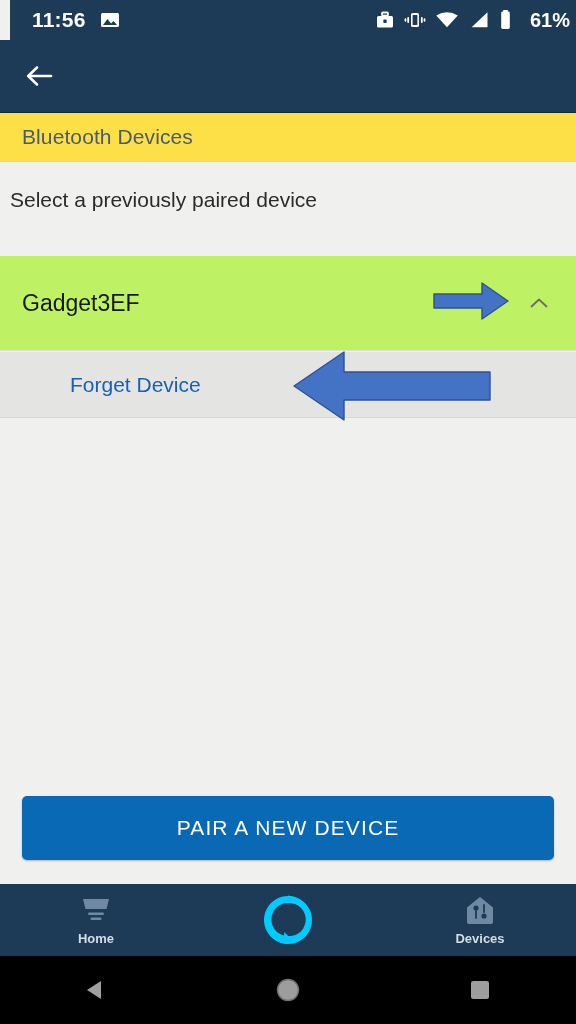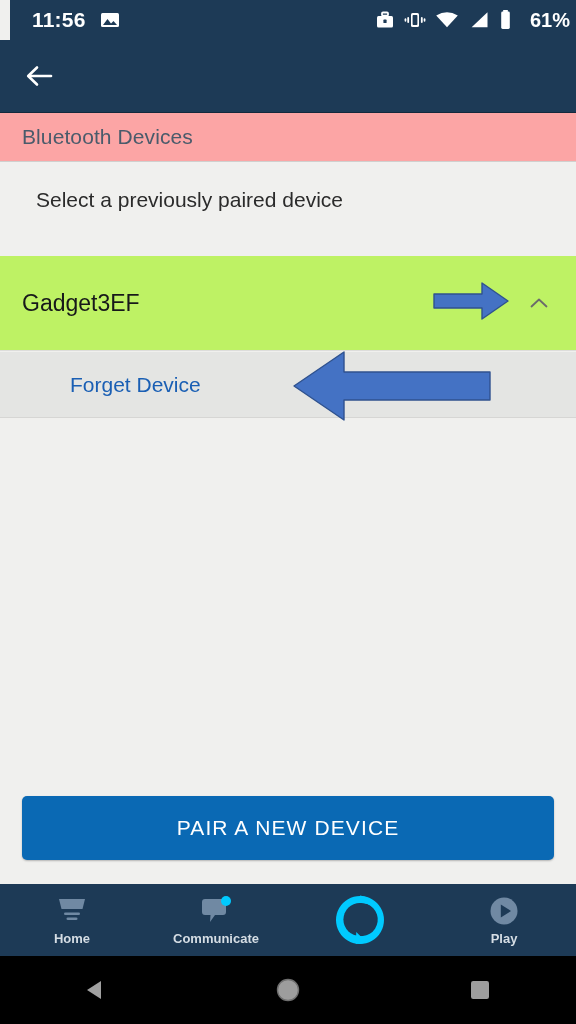--- a/index.html
+++ b/index.html
@@ -73,21 +73,21 @@
     justify-content: center;
     cursor: pointer;
   }
 
   
   .section-header {
     position: absolute;
     top: 113px; left: 0;
     width: 576px;
     height: 49px;
-    background: #fca5a5;
+    background: #fde047;
     border-bottom: 1px solid #d0d0ce;
     display: flex;
     align-items: center;
     box-sizing: border-box;
     padding-left: 22px;
   }
   .section-header-label {
     font-size: 21px;
     color: #4a5b6b;
     letter-spacing: .1px;
@@ -95,21 +95,21 @@
 
   
   .subtitle {
     position: absolute;
     top: 162px; left: 0;
     width: 576px;
     height: 75px;
     display: flex;
     align-items: center;
     box-sizing: border-box;
-    padding-left: 36px;
+    padding-left: 10px;
     font-size: 21px;
     color: #2b2b2b;
     background: #f0f0ee;
   }
   .device-row {
     position: absolute;
     top: 256px; left: 0;
     width: 576px;
     height: 95px;
     background: #bef264;
@@ -310,51 +310,45 @@
       <span class="nav-icon">
         <svg width="34" height="30" viewBox="0 0 34 30">
           <path d="M4 3 H30 L27.5 13 H6.5 Z" fill="#7089a3"></path>
           <rect x="9" y="16.5" width="16" height="2.6" rx="1.3" fill="#7089a3"></rect>
           <rect x="11.5" y="21.5" width="11" height="2.6" rx="1.3" fill="#7089a3"></rect>
         </svg>
       </span>
       <span class="nav-label">Home</span>
     </div>
 
-    <div class="nav-item">
-      <span class="nav-icon">
-        <svg width="34" height="32" viewBox="0 0 34 32">
-          <path d="M6 4 H24 A3 3 0 0 1 27 7 V17 A3 3 0 0 1 24 20 H16 L11 27 L11.5 20 H6 A3 3 0 0 1 3 17 V7 A3 3 0 0 1 6 4 Z" fill="#7089a3"></path>
-          <circle cx="27" cy="6" r="5" fill="#00caff"></circle>
-        </svg>
-      </span>
-      <span class="nav-label">Communicate</span>
-    </div>
 
     <div class="nav-item">
       <span class="nav-icon" style="height:56px;">
         <svg width="56" height="56" viewBox="0 0 56 56">
           <path d="M28 4 A24 24 0 1 1 27.999 4 Z M24 51.5 L24 43 A16.5 16.5 0 1 0 28 11.5 A16.5 16.5 0 0 0 24 43 Z" fill="#00caff" fill-rule="evenodd"></path>
           <circle cx="28" cy="27.5" r="16.6" fill="#1d3a56"></circle>
           <path d="M24.2 52.2 L24.2 40 L28.6 44.2 Z" fill="#00caff"></path>
           <path d="M28 3.6 A23.9 23.9 0 1 1 23.6 51.7 L23.6 43.2 A16.6 16.6 0 1 0 28 11 Z" fill="#00caff"></path>
         </svg>
       </span>
     </div>
 
+
     <div class="nav-item">
       <span class="nav-icon">
         <svg width="32" height="32" viewBox="0 0 32 32">
-          <circle cx="16" cy="16" r="13.5" fill="#7089a3"></circle>
-          <path d="M12.8 9.6 L23 16 L12.8 22.4 Z" fill="#1d3a56"></path>
+          <path d="M16 2 L29 12.5 V27 A2 2 0 0 1 27 29 H5 A2 2 0 0 1 3 27 V12.5 Z" fill="#7089a3"></path>
+          <circle cx="12" cy="13" r="2.6" fill="#1d3a56"></circle>
+          <rect x="11.1" y="15" width="1.8" height="9" rx=".9" fill="#1d3a56"></rect>
+          <rect x="19.1" y="9" width="1.8" height="9" rx=".9" fill="#1d3a56"></rect>
+          <circle cx="20" cy="21" r="2.6" fill="#1d3a56"></circle>
         </svg>
       </span>
-      <span class="nav-label">Play</span>
-    </div>
-
+      <span class="nav-label">Devices</span>
+    </div>
   </div>
 
   <div class="androidnav">
     <div class="and-btn">
       <svg width="30" height="30" viewBox="0 0 30 30">
         <path d="M20 6 L6 15 L20 24 Z" fill="#a0a0a0"></path>
       </svg>
     </div>
     <div class="and-btn">
       <svg width="30" height="30" viewBox="0 0 30 30">

